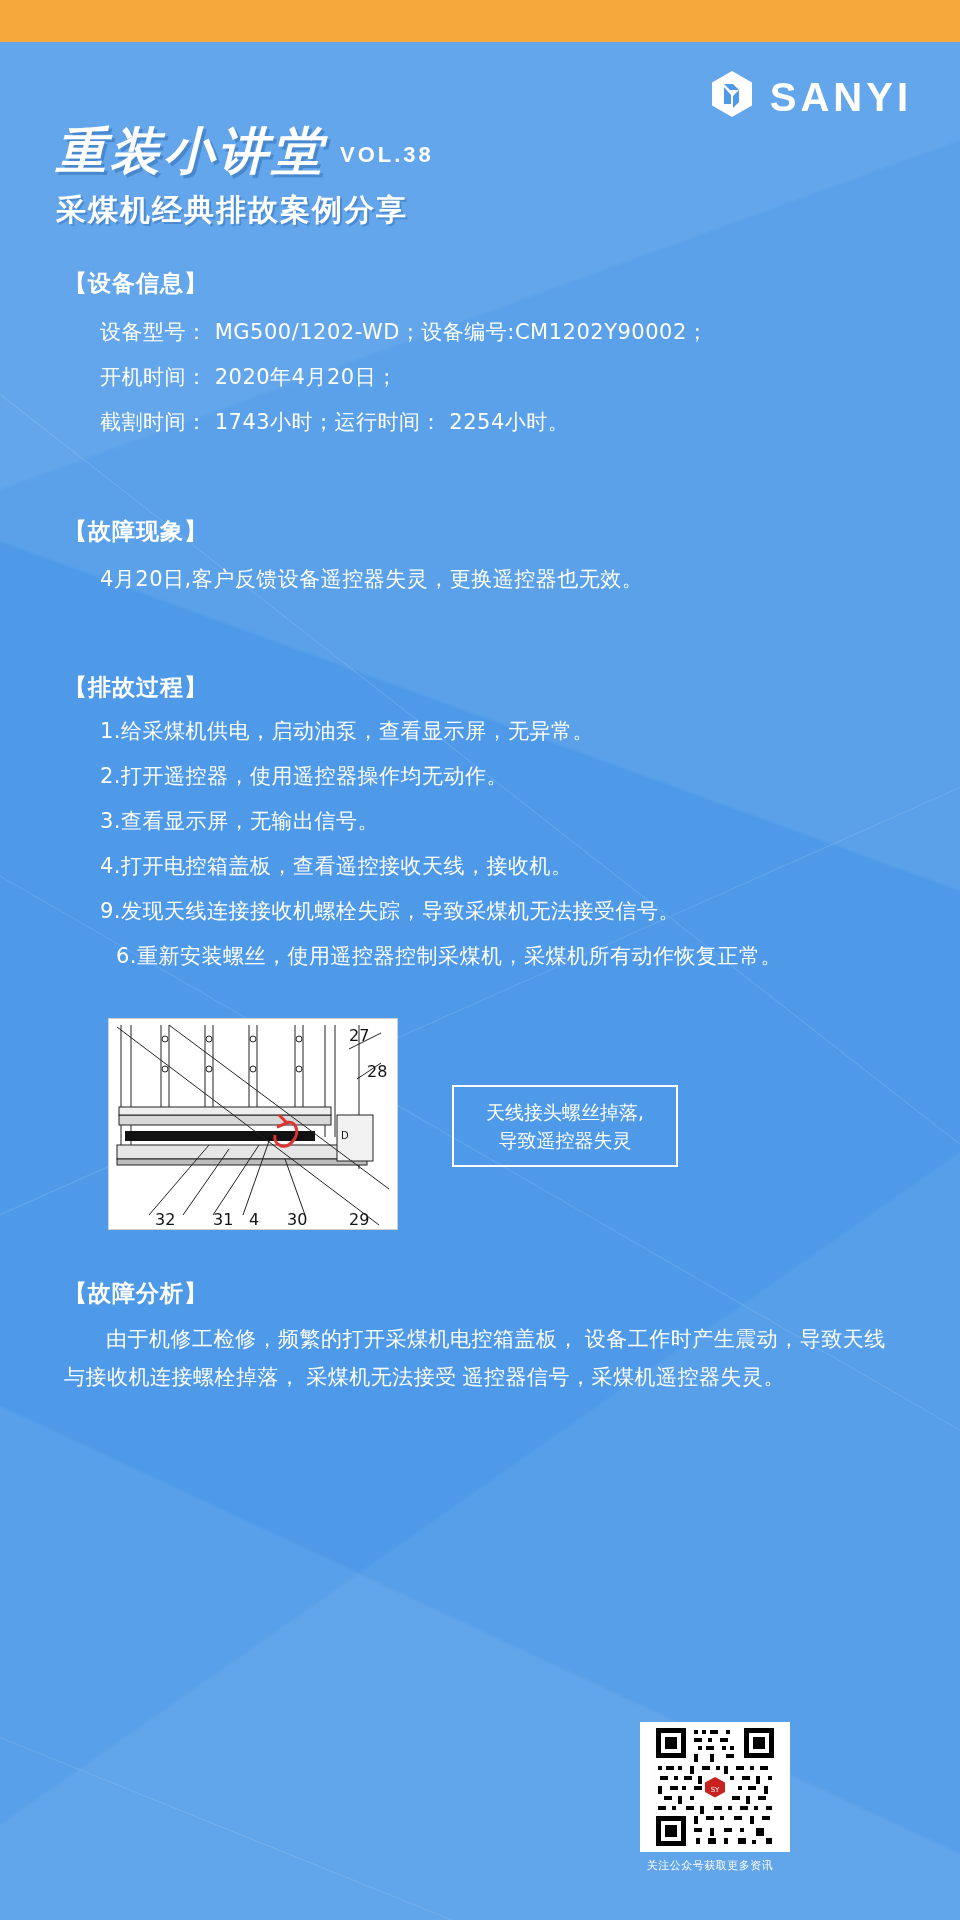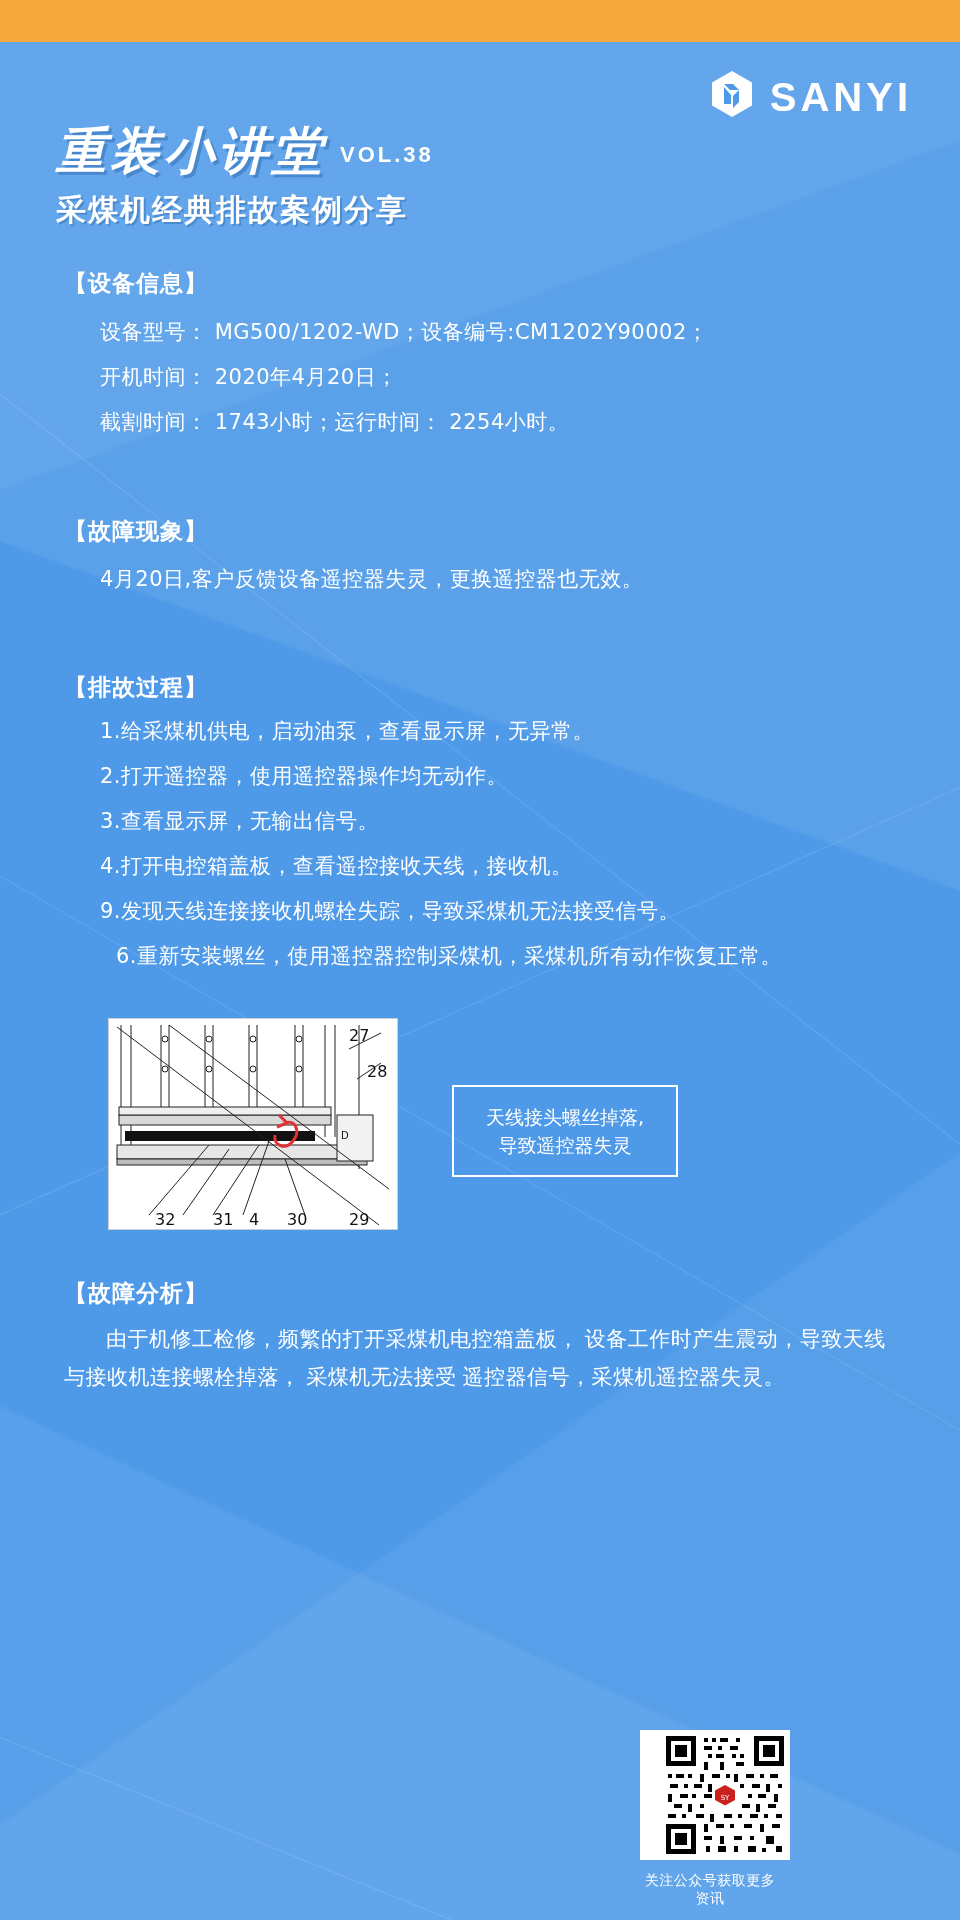--- a/index.html
+++ b/index.html
@@ -142,21 +142,21 @@
     border: 1px solid #cfcfcf;
     overflow: hidden;
   }
   .figure svg { display: block; }
   
   .callout {
     position: absolute;
     left: 452px;
     top: 1085px;
     width: 226px;
-    height: 92px;
+    height: 82px;
     border: 2px solid #ffffff;
     display: flex;
     align-items: center;
     justify-content: center;
     text-align: center;
   }
   .callout span {
     font-size: 19px;
     color: #ffffff;
     line-height: 28px;
@@ -167,26 +167,25 @@
     position: absolute;
     left: 640px;
     top: 1718px;
     width: 140px;
     text-align: center;
   }
   .qr-code {
     width: 150px; height: 130px;
     background: #ffffff;
     position: relative;
-    margin: 12px auto;
-    text-align: right;
+    margin: 4px auto;
   }
   .qr-caption {
     margin-top: 6px;
-    font-size: 14px;
+    font-size: 11px;
     color: #ffffff;
     letter-spacing: 0.5px;
     font-family: "DejaVu Sans", sans-serif;
   }
 </style>
 </head>
 <body>
 
 <div class="poster">
 

